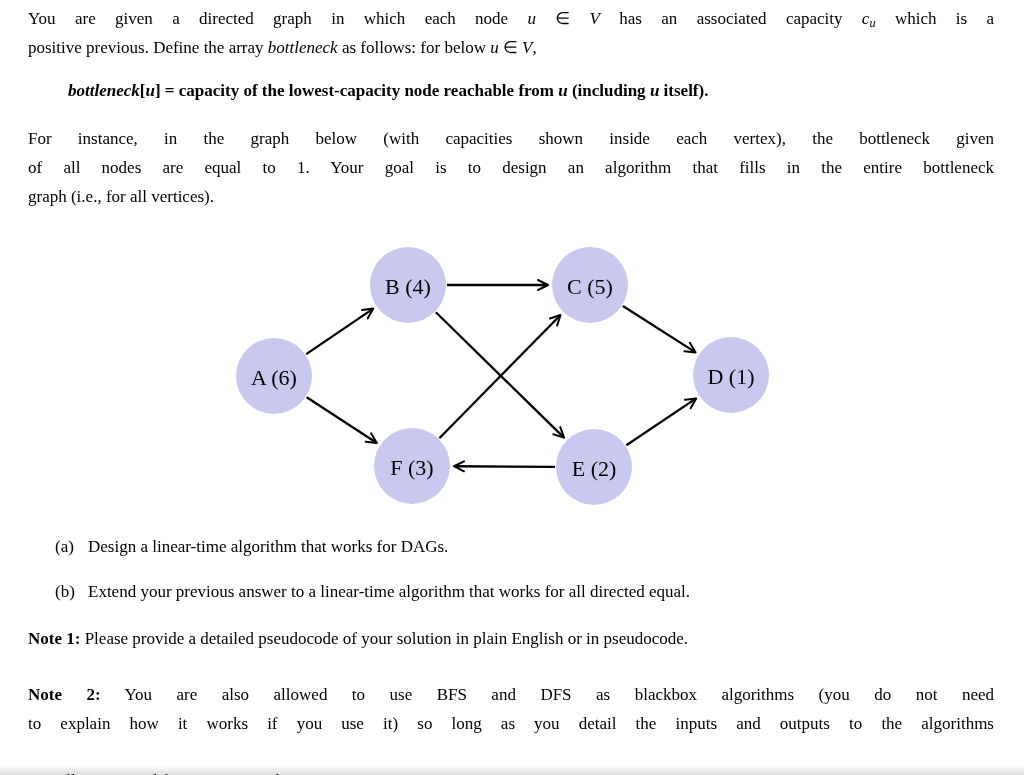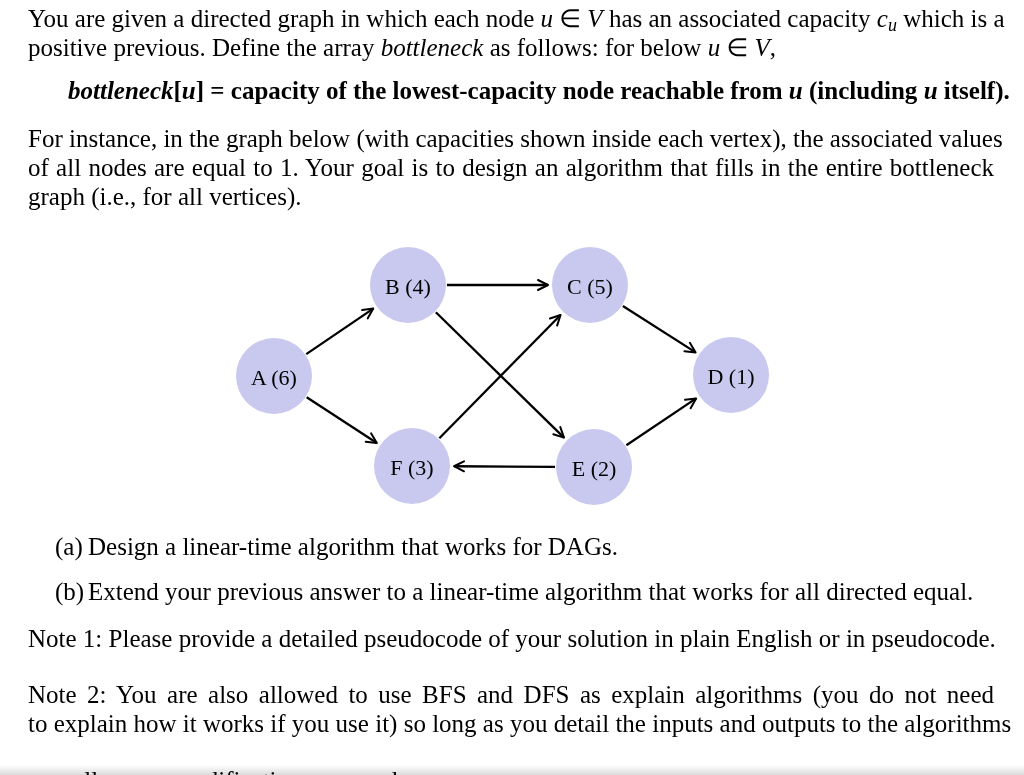--- a/index.html
+++ b/index.html
@@ -3,44 +3,44 @@
 <meta charset="utf-8">
 <style>
   html,body { margin:0; padding:0; }
   body {
     width:1024px; height:775px; position:relative;
     background:#ffffff; overflow:hidden;
     font-family:"Liberation Serif", serif; color:#000;
   }
   .tline {
     position:absolute; left:28px; width:966px;
-    font-size:25px; line-height:29px; white-space:nowrap;
+    font-size:17px; line-height:29px; white-space:nowrap;
   }
   .just { text-align:justify; text-align-last:justify; }
   .eq { left:68px; width:auto;font-weight:bold; }
   .item { left:55px; width:939px; }
   .item-label { display:inline-block; width:33px; }
   .seg-i { font-style:italic; }
-  .seg-b { font-weight:normal; }
+  .seg-b { font-weight:bold; }
   .seg-sub { font-style:italic; font-size:0.72em; vertical-align:-0.22em; }
   #graph-svg { position:absolute; left:0; top:0; pointer-events:none; }
   .bottom-fade {
     position:absolute; left:0; bottom:0; width:1024px; height:10px;
     background:linear-gradient(to bottom, rgba(0,0,0,0), rgba(0,0,0,0.14));
   }
 </style>
 </head>
 <body>
 
 <div class="tline just" style="top:4px"><span>You are given a directed graph in which each node </span><span class="seg-i">u</span><span> ∈ </span><span class="seg-i">V</span><span> has an associated capacity </span><span class="seg-i">c</span><span class="seg-sub">u</span><span> which is a</span></div>
 <div class="tline" style="top:33px"><span>positive previous. Define the array </span><span class="seg-i">bottleneck</span><span> as follows: for below </span><span class="seg-i">u</span><span> ∈ </span><span class="seg-i">V</span><span>,</span></div>
 
 <div class="tline eq" style="top:76px"><span class="seg-i">bottleneck</span><span>[</span><span class="seg-i">u</span><span>] = capacity of the lowest-capacity node reachable from </span><span class="seg-i">u</span><span> (including </span><span class="seg-i">u</span><span> itself).</span></div>
 
-<div class="tline just" style="top:124px"><span>For instance, in the graph below (with capacities shown inside each vertex), the associated values</span></div>
+<div class="tline just" style="top:124px"><span>For instance, in the graph below (with capacities shown inside each vertex), the bottleneck given</span></div>
 <div class="tline just" style="top:153px"><span>of all nodes are equal to 1. Your goal is to design an algorithm that fills in the entire bottleneck</span></div>
 <div class="tline" style="top:182px"><span>graph (i.e., for all vertices).</span></div>
 
 <svg id="graph-svg" width="1024" height="775" viewBox="0 0 1024 775">
     <defs>
       <marker id="arrowhead" markerUnits="userSpaceOnUse" markerWidth="16" markerHeight="16" refX="12.5" refY="8" orient="auto">
         <path d="M2.5,3 L12.5,8 L2.5,13" fill="none" stroke="#000000" stroke-width="2" stroke-linecap="round" stroke-linejoin="round"></path>
       </marker>
     </defs>
     <line x1="306.2635623380229" y1="354.0896703525367" x2="373.25462517443685" y2="308.5957396203451" stroke="#000000" stroke-width="2.3" marker-end="url(#arrowhead)"></line>
@@ -78,17 +78,17 @@
   </svg>
 
 <div class="tline item" style="top:532px">
   <span class="item-label">(a)</span><span>Design a linear-time algorithm that works for DAGs.</span>
 </div>
 <div class="tline item" style="top:577px">
   <span class="item-label">(b)</span><span>Extend your previous answer to a linear-time algorithm that works for all directed equal.</span>
 </div>
 
 <div class="tline" style="top:624px"><span class="seg-b">Note 1:</span><span> Please provide a detailed pseudocode of your solution in plain English or in pseudocode.</span></div>
-<div class="tline just" style="top:680px"><span class="seg-b">Note 2:</span><span> You are also allowed to use BFS and DFS as explain algorithms (you do not need</span></div>
+<div class="tline just" style="top:680px"><span class="seg-b">Note 2:</span><span> You are also allowed to use BFS and DFS as blackbox algorithms (you do not need</span></div>
 <div class="tline just" style="top:709px"><span>to explain how it works if you use it) so long as you detail the inputs and outputs to the algorithms</span></div>
 <div class="tline" style="top:766px"><span>as well as any modifications you make.</span></div>
 
 <div class="bottom-fade"></div>
 
 </body></html>

